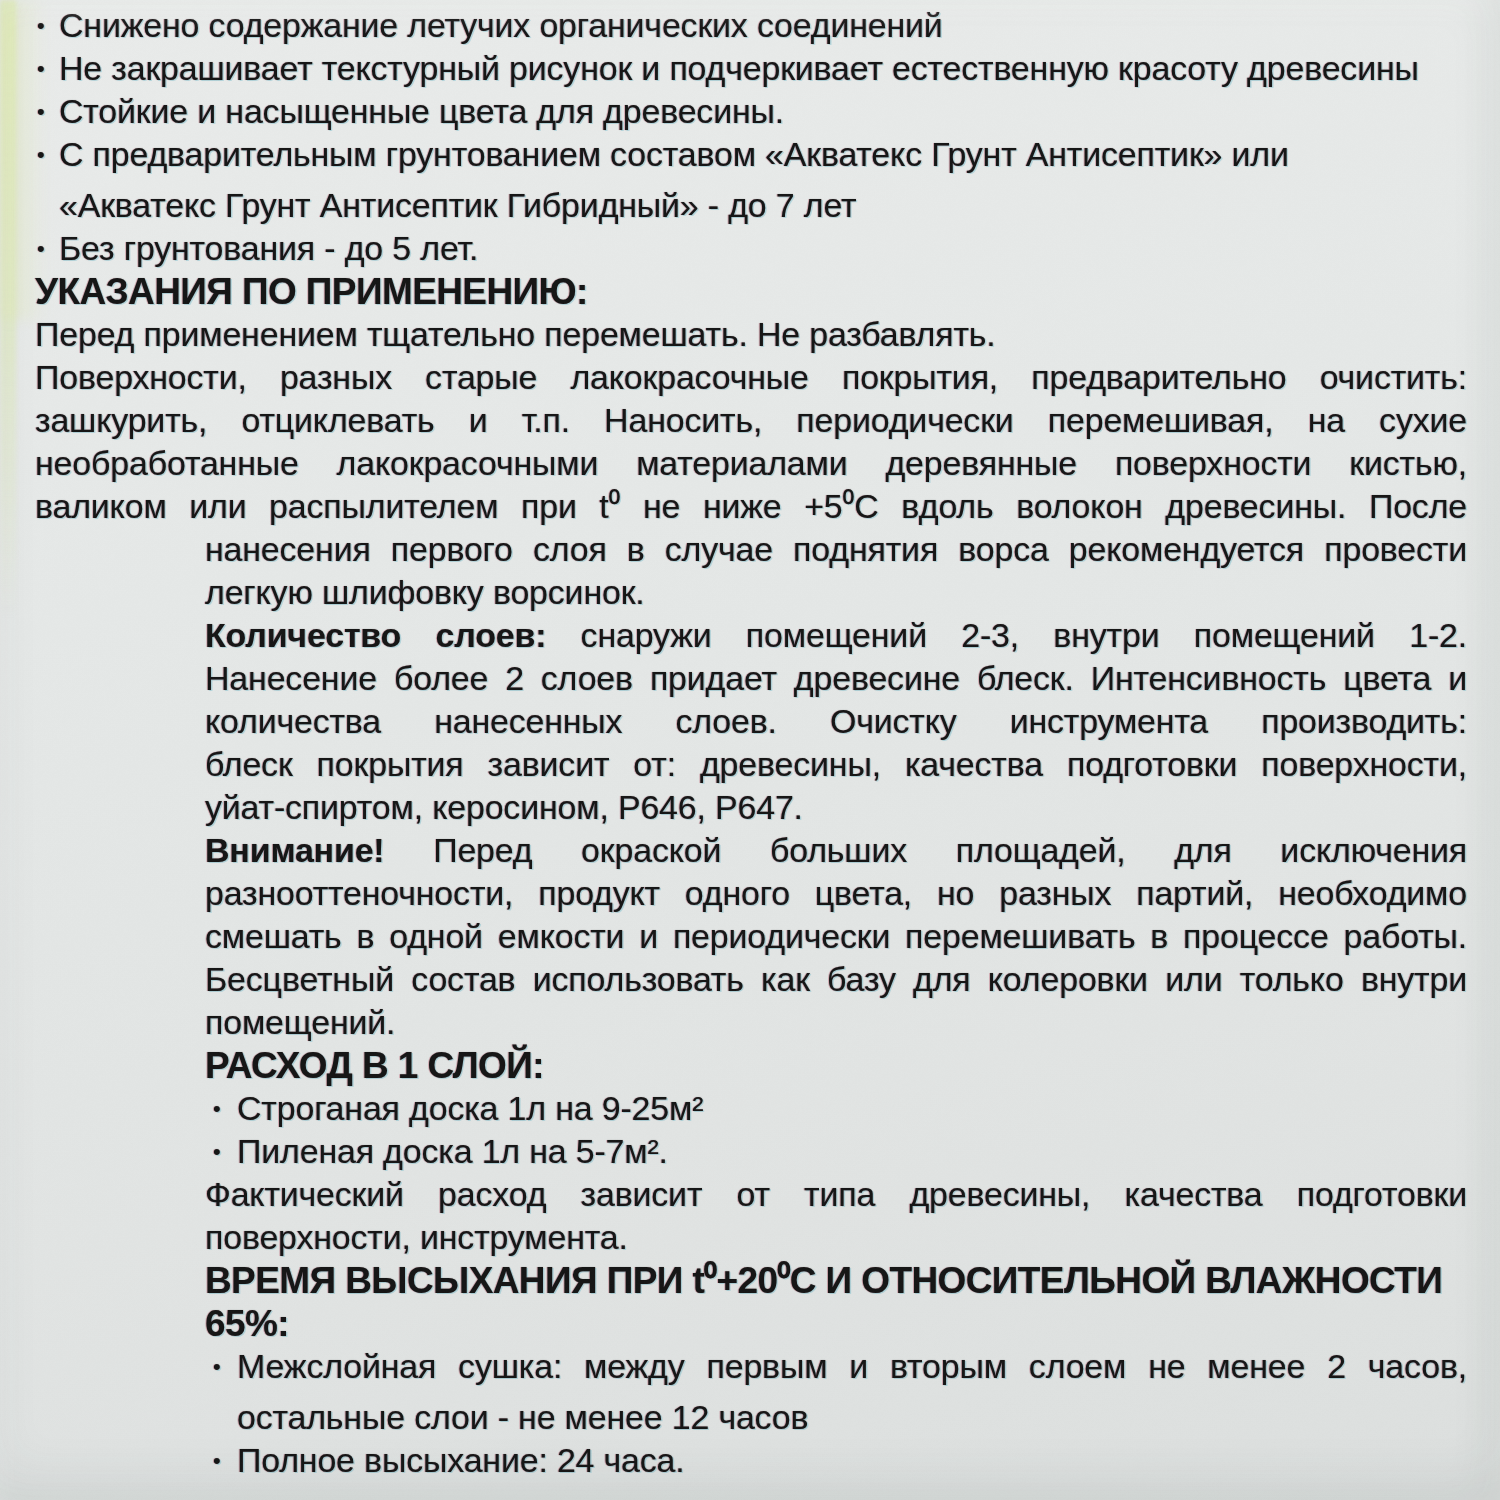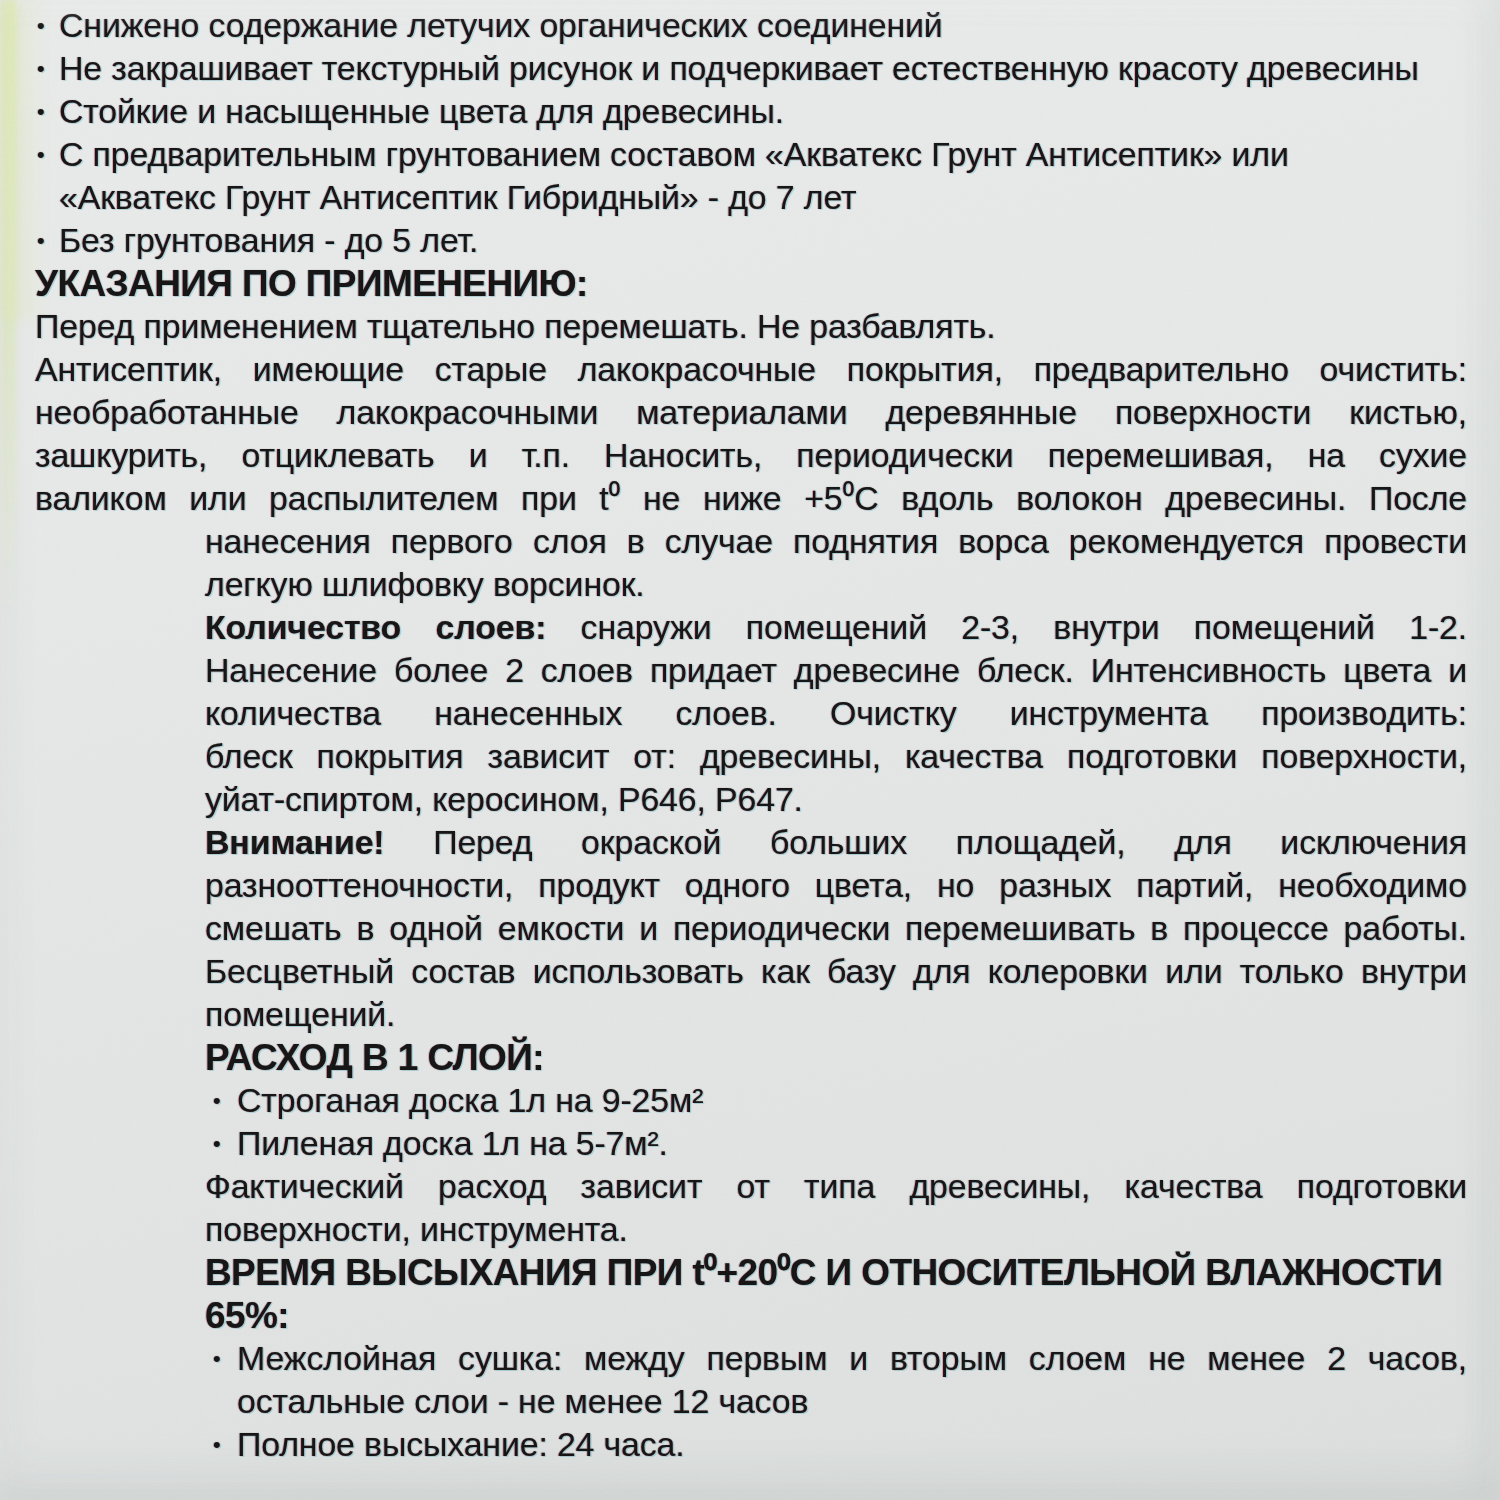--- a/index.html
+++ b/index.html
@@ -31,21 +31,21 @@
   .content {
     position: absolute; left: 35px; top: 4px; width: 1432px; z-index: 2;
     font-size: 34px; line-height: 43px; letter-spacing: -0.2px;
     text-shadow: -1px 0 0 rgba(185,30,60,0.26), 1.4px 0.6px 0 rgba(0,150,185,0.20), 0 0 1.2px rgba(20,20,20,0.38);
   }
   .h { font-weight: bold; font-size: 37px; letter-spacing: -0.6px; }
   .j { text-align: justify; text-align-last: justify; }
   .b { font-weight: bold; }
   .li { position: relative; padding-left: 24px; }
   .li > .dot { position: absolute; left: 2px; top: 0; font-size: 22px; line-height: 43px; }
-  .cont { padding-left: 24px; }
+  .cont { padding-left: 24px; margin-top: 8px; }
   .ind { margin-left: 170px; }
   .ind .li { padding-left: 32px; }
   .ind .li > .dot { left: 8px; }
   .ind .cont { padding-left: 32px; }
 </style>
 </head>
 <body>
 
 <div class="green-strip"></div>
 <div class="green-wash"></div>
@@ -72,23 +72,23 @@
   </div>
   <div class="cont">«Акватекс Грунт Антисептик Гибридный» - до 7 лет</div>
   <div class="li">
     <span class="dot">•</span>
     <span>Без грунтования - до 5 лет.</span>
   </div>
 
   <div class="h">УКАЗАНИЯ ПО ПРИМЕНЕНИЮ:</div>
 
   <div>Перед применением тщательно перемешать. Не разбавлять.</div>
-  <div class="j">Антисептик, имеющие старые лакокрасочные покрытия, предварительно очистить:</div>
+  <div class="j">Поверхности, разных старые лакокрасочные покрытия, предварительно очистить:</div>
+  <div class="j">зашкурить, отциклевать и т.п. Наносить, периодически перемешивая, на сухие</div>
   <div class="j">необработанные лакокрасочными материалами деревянные поверхности кистью,</div>
-  <div class="j">зашкурить, отциклевать и т.п. Наносить, периодически перемешивая, на сухие</div>
   <div class="j">валиком или распылителем при t⁰ не ниже +5⁰С вдоль волокон древесины. После</div>
 
   <div class="ind">
 
     <div class="j">нанесения первого слоя в случае поднятия ворса рекомендуется провести</div>
     <div>легкую шлифовку ворсинок.</div>
 
     <div class="j">
       <span class="b">Количество слоев:</span>
       <span>снаружи помещений 2-3, внутри помещений 1-2.</span>

